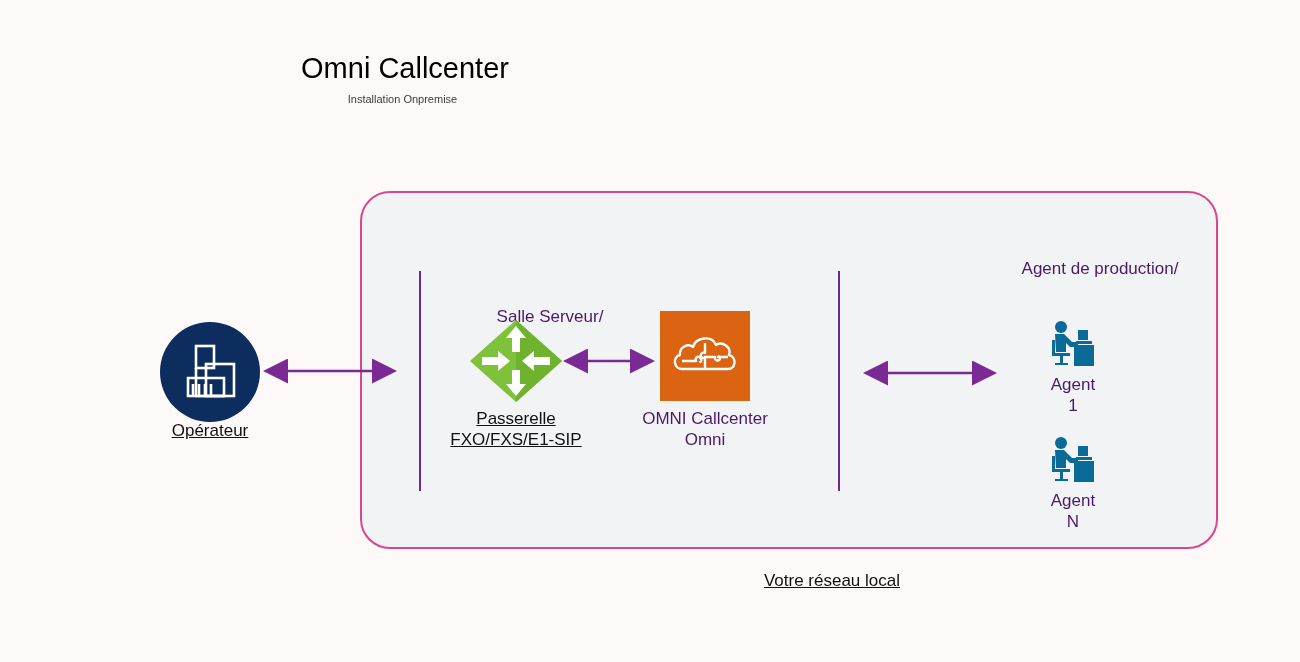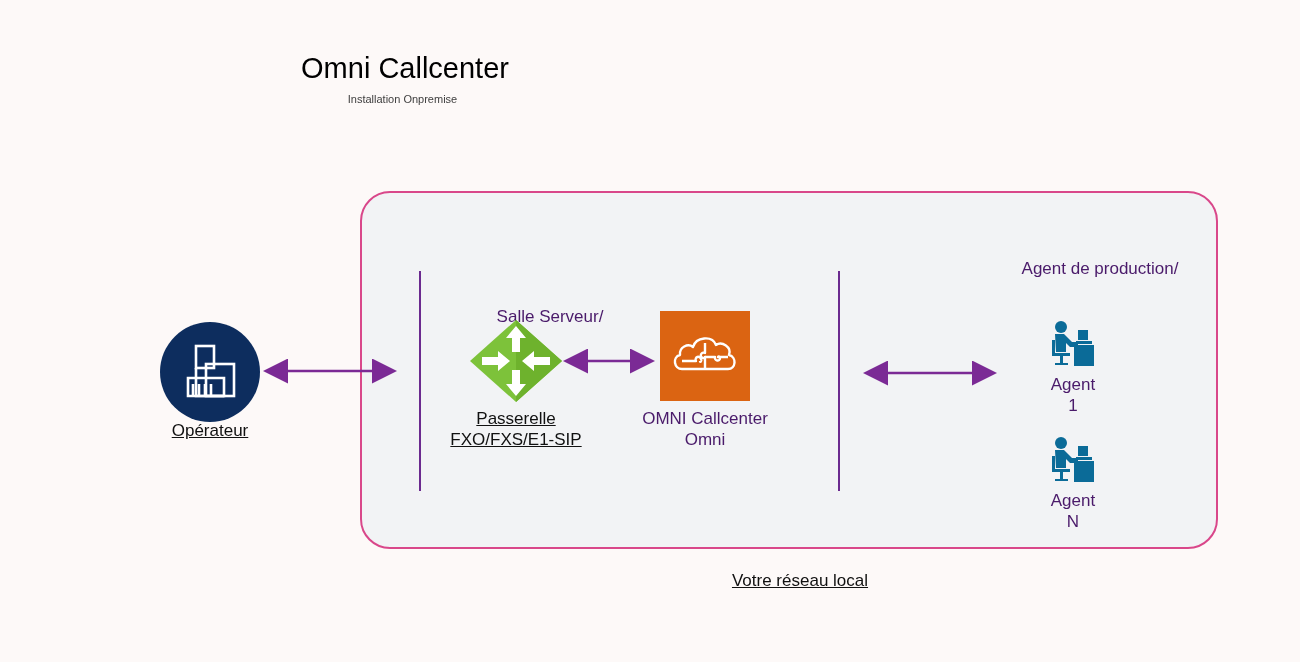--- a/index.html
+++ b/index.html
@@ -124,13 +124,13 @@
       <rect x="24" y="21" width="16" height="3"></rect>
       <rect x="22" y="25" width="20" height="21"></rect>
     </g>
   </svg>
 </div>
 <div class="abs label purple" style="left:1033px;top:490px;width:80px;">
   <div>Agent</div>
   <div>N</div>
 </div>
 
-<div class="abs label dark" style="left:700px;top:570px;width:200px;">Votre réseau local</div>
+<div class="abs label dark" style="left:700px;top:570px;width:200px;text-align:right;">Votre réseau local</div>
 
 </body></html>

